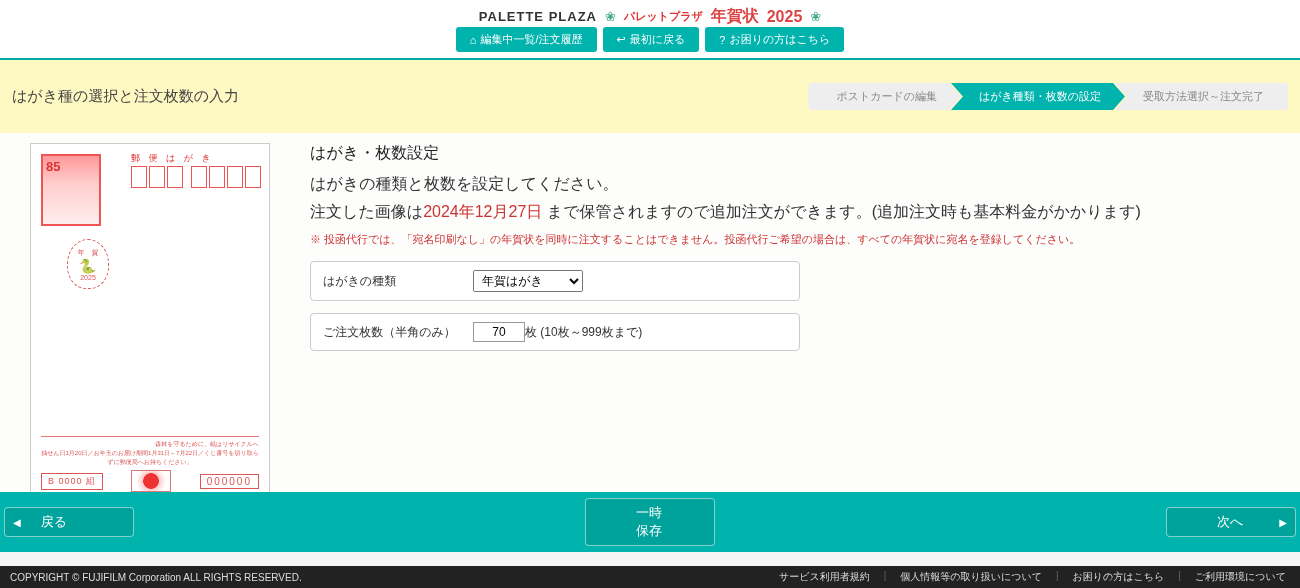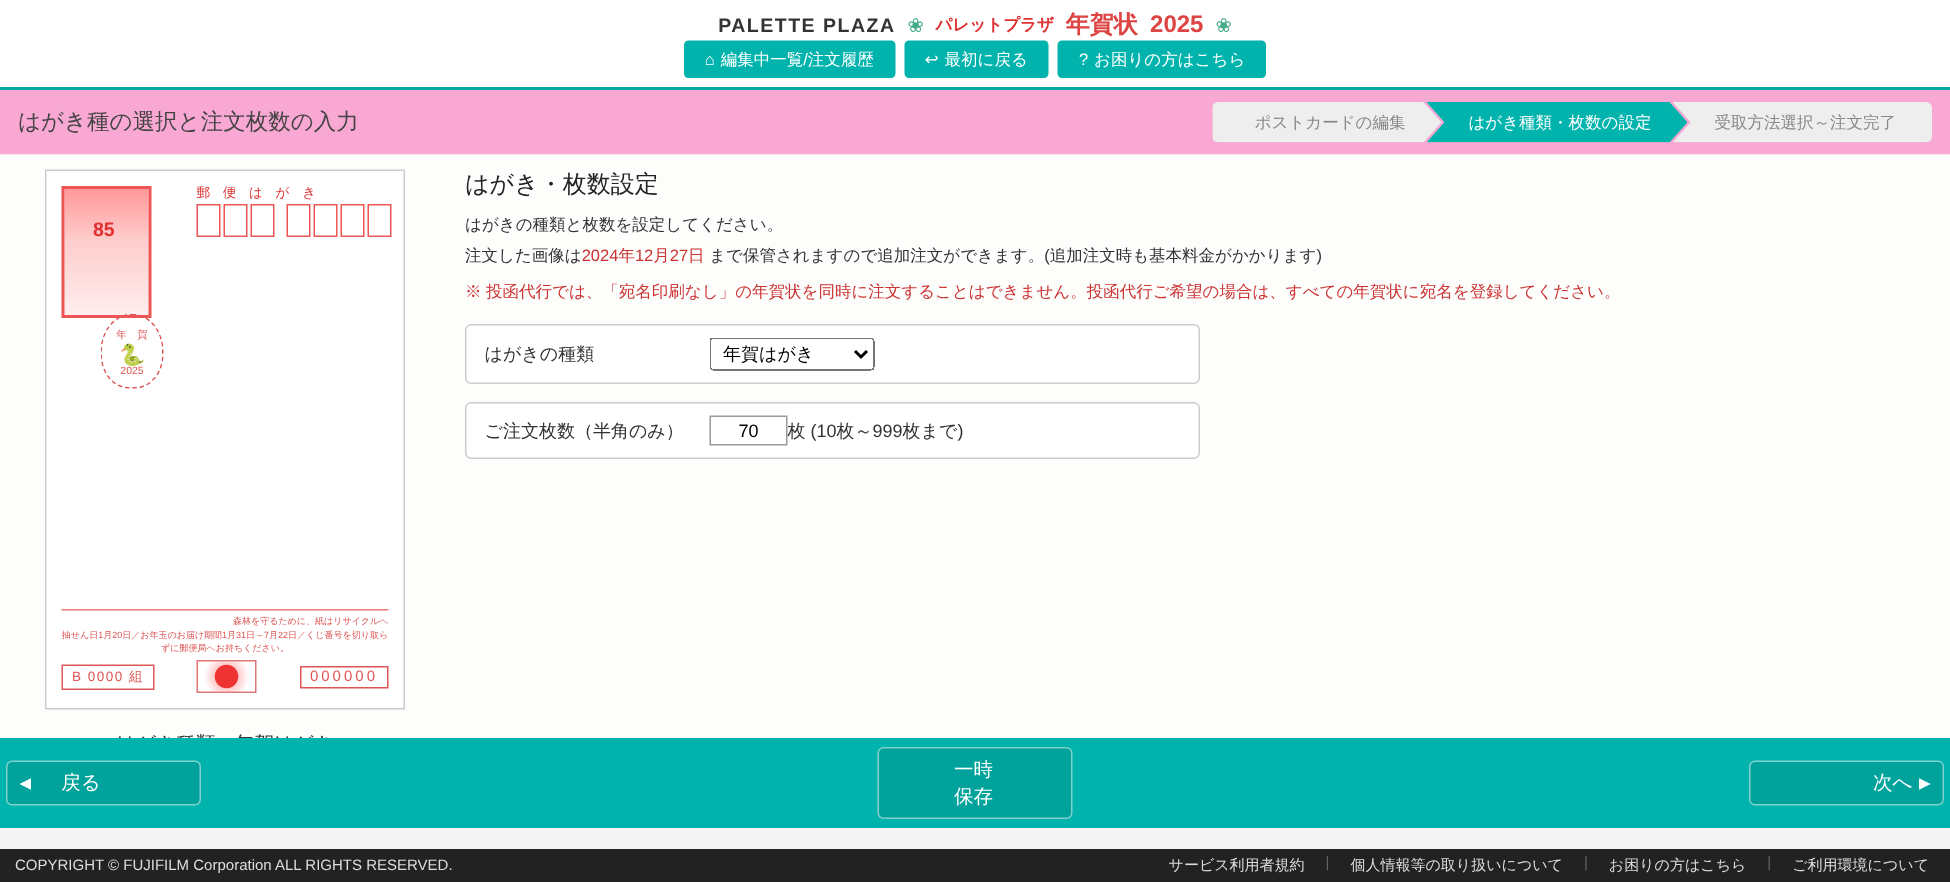--- a/index.html
+++ b/index.html
@@ -60,22 +60,22 @@
       cursor: pointer;
       display: flex;
       align-items: center;
       gap: 4px;
     }
     .hbtn-icon { font-size: 11px; }
     .subheader {
       display: flex;
       align-items: center;
       justify-content: space-between;
-      padding: 8px 12px;
-      background: #f9a8d4;
+      padding: 23px 12px;
+      background: #fef9c3;
     }
     .page-title {
       font-size: 15px;
       color: #444;
     }
     .steps {
       display: flex;
       align-items: center;
     }
     .step {
@@ -110,27 +110,27 @@
       border: 1px solid #ccc;
       margin: 0 auto;
       position: relative;
       padding: 10px;
     }
     .stamp-area {
       position: absolute;
       top: 10px;
       left: 10px;
       width: 60px;
-      height: 88px;
+      height: 72px;
       border: 2px solid #e55;
       background: linear-gradient(to bottom, #f99 0%, #fcc 40%, #fee 100%);
       display: flex;
       align-items: flex-start;
       justify-content: flex-start;
-      padding: 19px;
+      padding: 3px;
     }
     .stamp-val { color: #d33; font-weight: bold; font-size: 13px; }
     .yubin-label {
       position: absolute;
       top: 8px;
       left: 100px;
       color: #d33;
       font-size: 9px;
       letter-spacing: 3px;
     }
@@ -203,21 +203,21 @@
     }
     .form-col {
       flex: 1;
     }
     .form-title {
       font-size: 16px;
       color: #222;
       margin-bottom: 8px;
     }
     .form-desc {
-      font-size: 11px;
+      font-size: 16px;
       line-height: 1.5;
       margin-bottom: 4px;
     }
     .red-date { color: #c33; }
     .warning {
       font-size: 11px;
       color: #c33;
       margin: 8px 0 14px;
     }
     .form-row {
@@ -266,21 +266,21 @@
       border-radius: 4px;
       font-size: 13px;
       cursor: pointer;
       display: flex;
       align-items: center;
       gap: 10px;
       position: relative;
     }
     .footbtn.back { padding-left: 20px; width: 130px; justify-content: center; }
     .footbtn.back::before { content: "◀"; position: absolute; left: 8px; font-size: 10px; }
-    .footbtn.next { padding-right: 20px; width: 130px; justify-content: flex-end; }
+    .footbtn.next { padding-right: 20px; width: 130px; justify-content: flex-start; }
     .footbtn.next::after { content: "▶"; position: absolute; right: 8px; font-size: 10px; }
     .footbtn.save { width: 130px; justify-content: flex-end; }
     .copyright-bar {
       position: absolute;
       bottom: 0;
       left: 0;
       right: 0;
       background: #222;
       color: #ddd;
       font-size: 10px;

